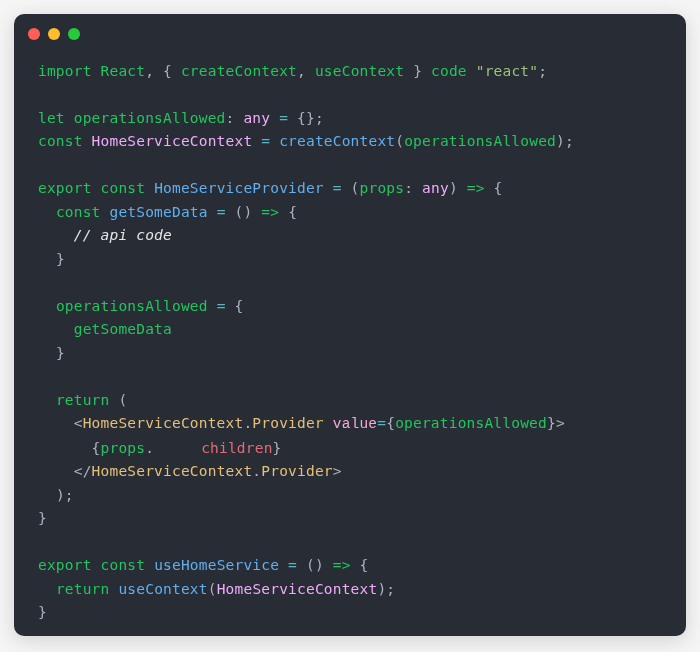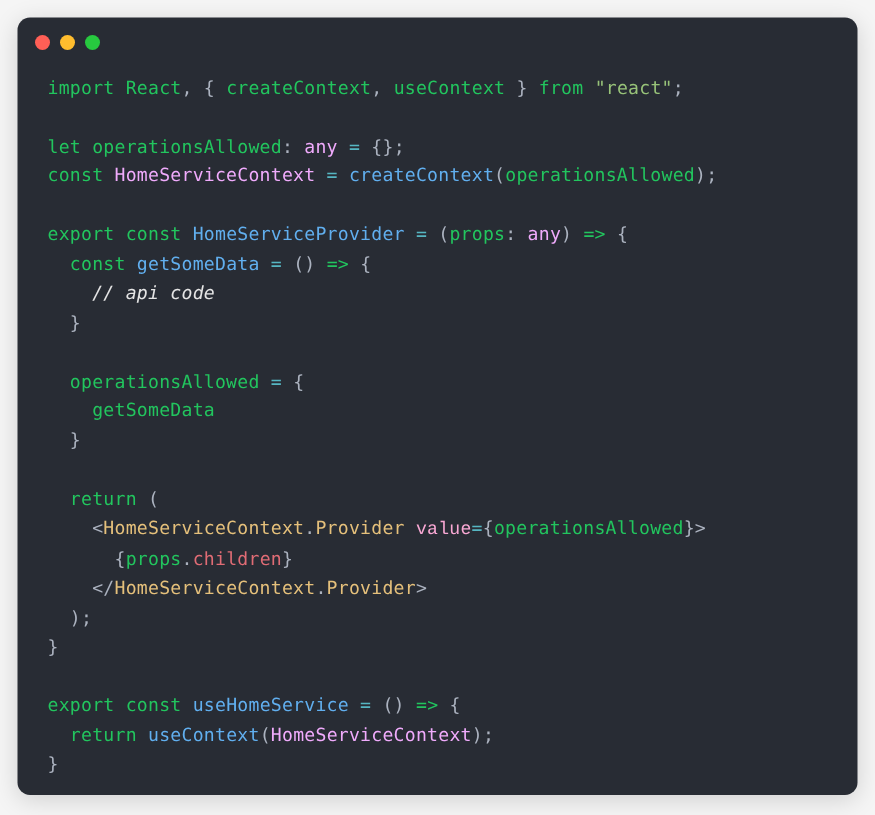--- a/index.html
+++ b/index.html
@@ -44,32 +44,32 @@
   .kw { color: #22c55e; }    
   .def { color: #22c55e; }   
   .fn { color: #61afef; }    
   .ty { color: #f0abfc; }    
   .str { color: #98c379; }   
   .op { color: #56b6c2; }    
   .pn { color: #abb2bf; }    
   .cm { color: #e5e5e5; font-style: italic; }
   .jsx { color: #e5c07b; }   
   .attr { color: #f9a8d4; font-family: Liberation Mono, monospace; }  
-  .prop { color: #e06c75; }  
+  .prop { color: #e06c75; margin-left: 47px; }  
 </style>
 </head>
 <body>
 
 <div class="window">
   <div class="titlebar">
     <div class="dot red"></div>
     <div class="dot yellow"></div>
     <div class="dot green"></div>
   </div>
-  <div class="code"><span class="kw">import</span> <span class="def">React</span><span class="pn">,</span> <span class="pn">{</span> <span class="def">createContext</span><span class="pn">,</span> <span class="def">useContext</span> <span class="pn">}</span> <span class="kw">from</span> <span class="str">"react"</span><span class="pn">;</span>
+  <div class="code"><span class="kw">import</span> <span class="def">React</span><span class="pn">,</span> <span class="pn">{</span> <span class="def">createContext</span><span class="pn">,</span> <span class="def">useContext</span> <span class="pn">}</span> <span class="kw">code</span> <span class="str">"react"</span><span class="pn">;</span>
 
 <span class="kw">let</span> <span class="def">operationsAllowed</span><span class="pn">:</span> <span class="ty">any</span> <span class="op">=</span> <span class="pn">{}</span><span class="pn">;</span>
 <span class="kw">const</span> <span class="ty">HomeServiceContext</span> <span class="op">=</span> <span class="fn">createContext</span><span class="pn">(</span><span class="def">operationsAllowed</span><span class="pn">)</span><span class="pn">;</span>
 
 <span class="kw">export</span> <span class="kw">const</span> <span class="fn">HomeServiceProvider</span> <span class="op">=</span> <span class="pn">(</span><span class="def">props</span><span class="pn">:</span> <span class="ty">any</span><span class="pn">)</span> <span class="kw">=&gt;</span> <span class="pn">{</span>
   <span class="kw">const</span> <span class="fn">getSomeData</span> <span class="op">=</span> <span class="pn">()</span> <span class="kw">=&gt;</span> <span class="pn">{</span>
     <span class="cm">// api code</span>
   <span class="pn">}</span>
 
   <span class="def">operationsAllowed</span> <span class="op">=</span> <span class="pn">{</span>

